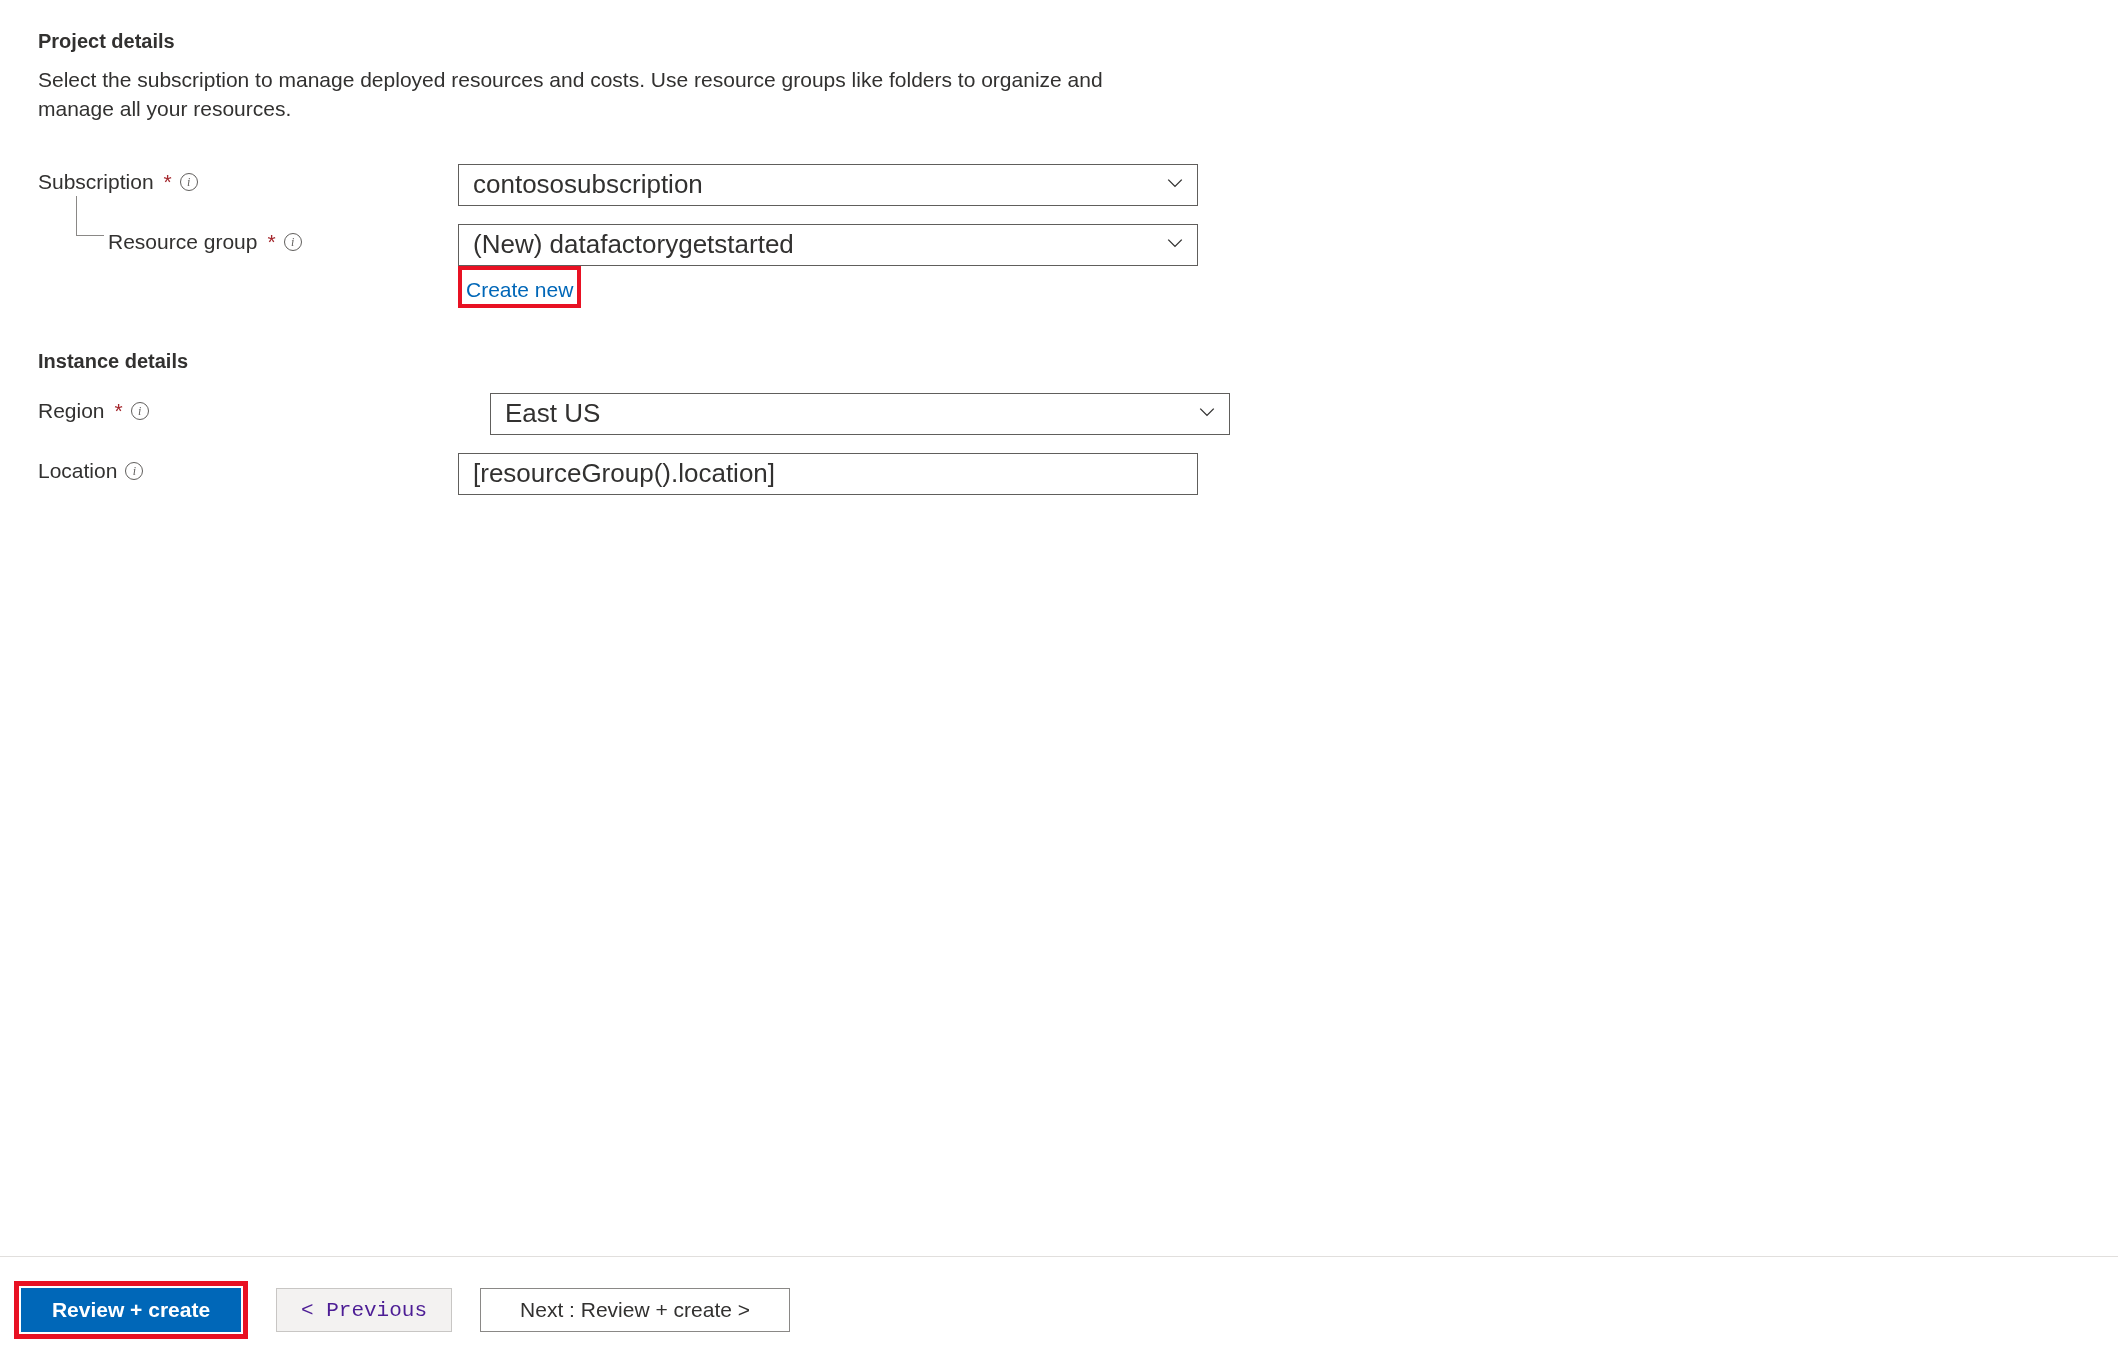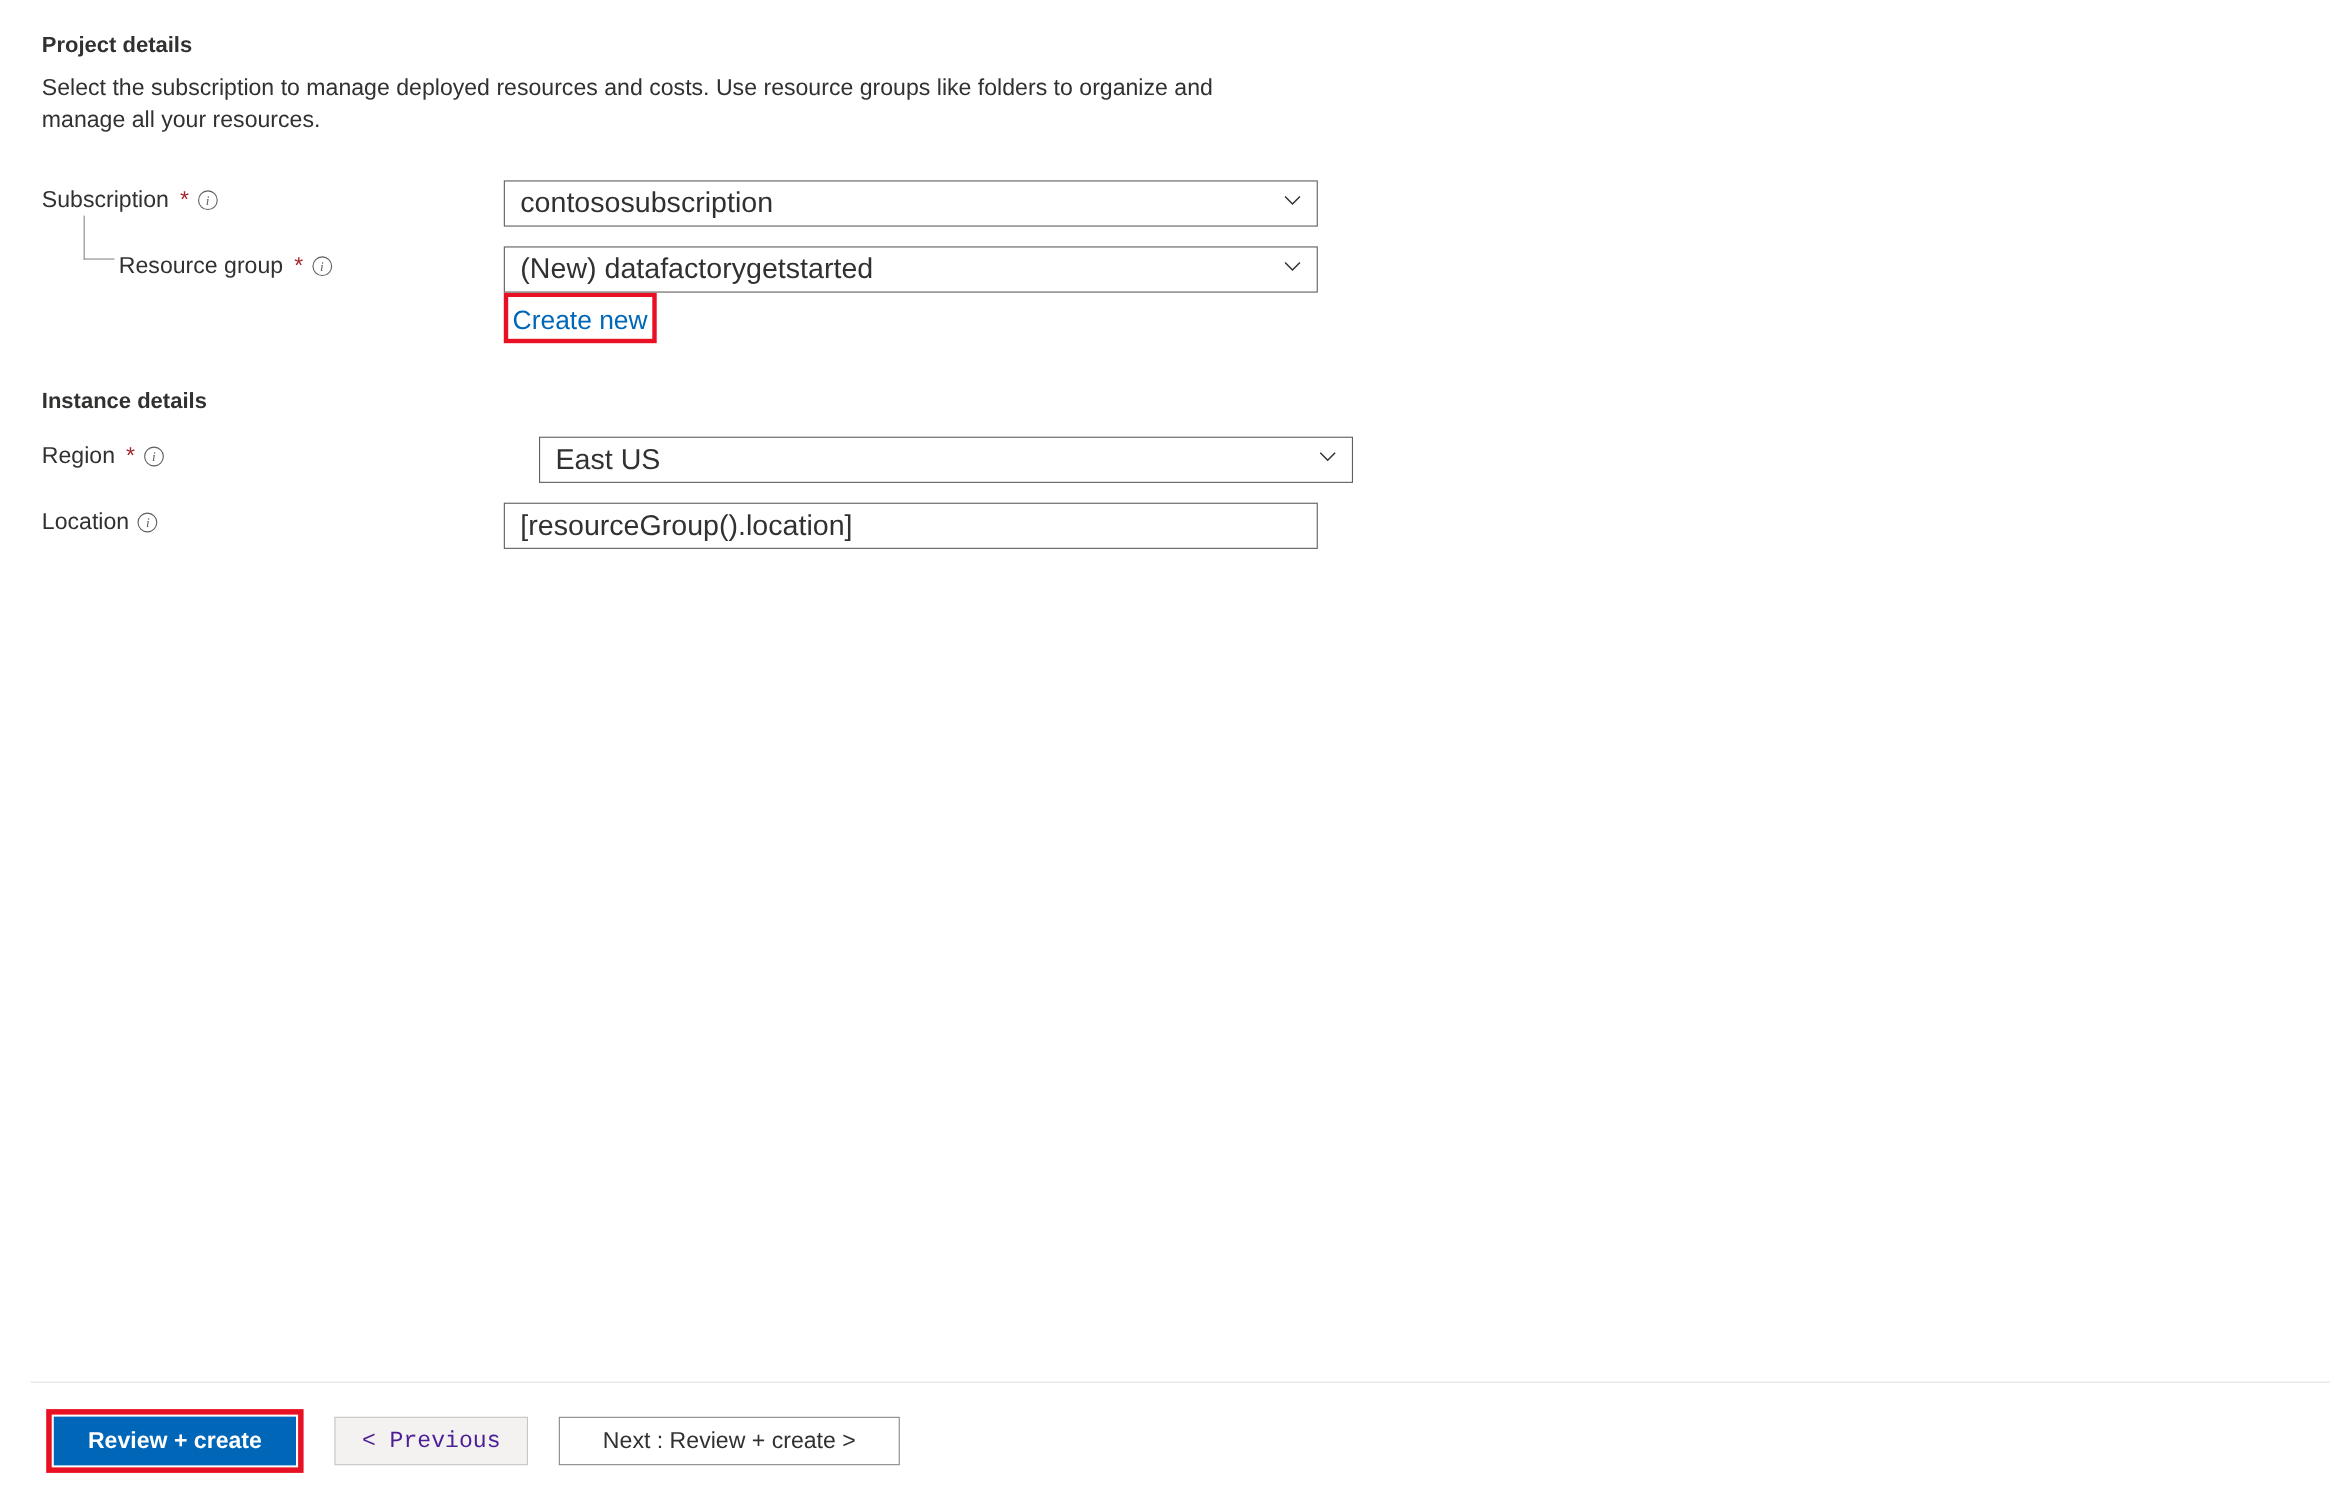--- a/index.html
+++ b/index.html
@@ -111,21 +111,21 @@
       pointer-events: none;
     }
     .chevron svg {
       width: 18px;
       height: 18px;
     }
     .create-new-link {
       display: inline-block;
       margin-top: 6px;
       color: #0067b8;
-      font-size: 24px;
+      font-size: 21px;
       text-decoration: none;
       padding: 2px 4px;
     }
     .highlight-box {
       border: 4px solid #e81123;
       display: inline-block;
       padding: 0;
     }
     .instance-section {
       margin-top: 42px;
@@ -133,21 +133,20 @@
     .footer {
       position: absolute;
       bottom: 0;
       left: 0;
       right: 0;
       border-top: 1px solid #e1dfdd;
       padding: 24px 14px;
       display: flex;
       gap: 28px;
       align-items: center;
-      margin-left: 28px;
     }
     .btn {
       height: 44px;
       padding: 0 24px;
       font-size: 21px;
       font-family: inherit;
       border: 1px solid #8a8886;
       background: #ffffff;
       color: #323130;
       cursor: pointer;

